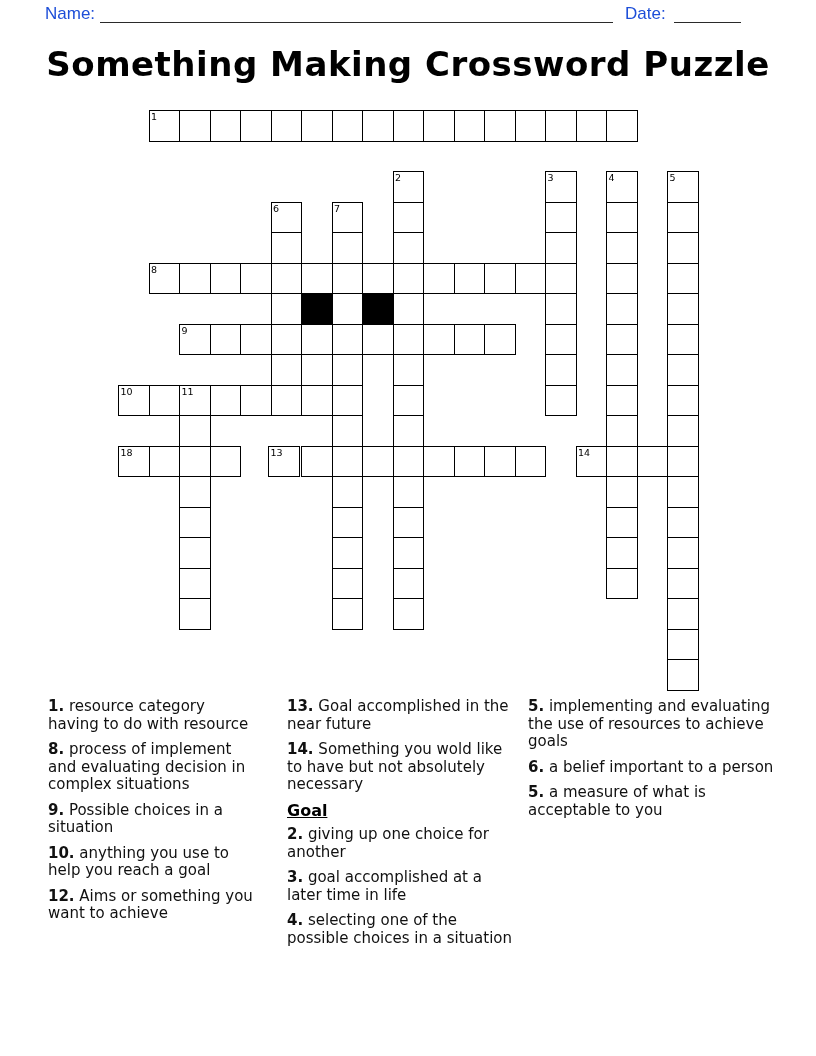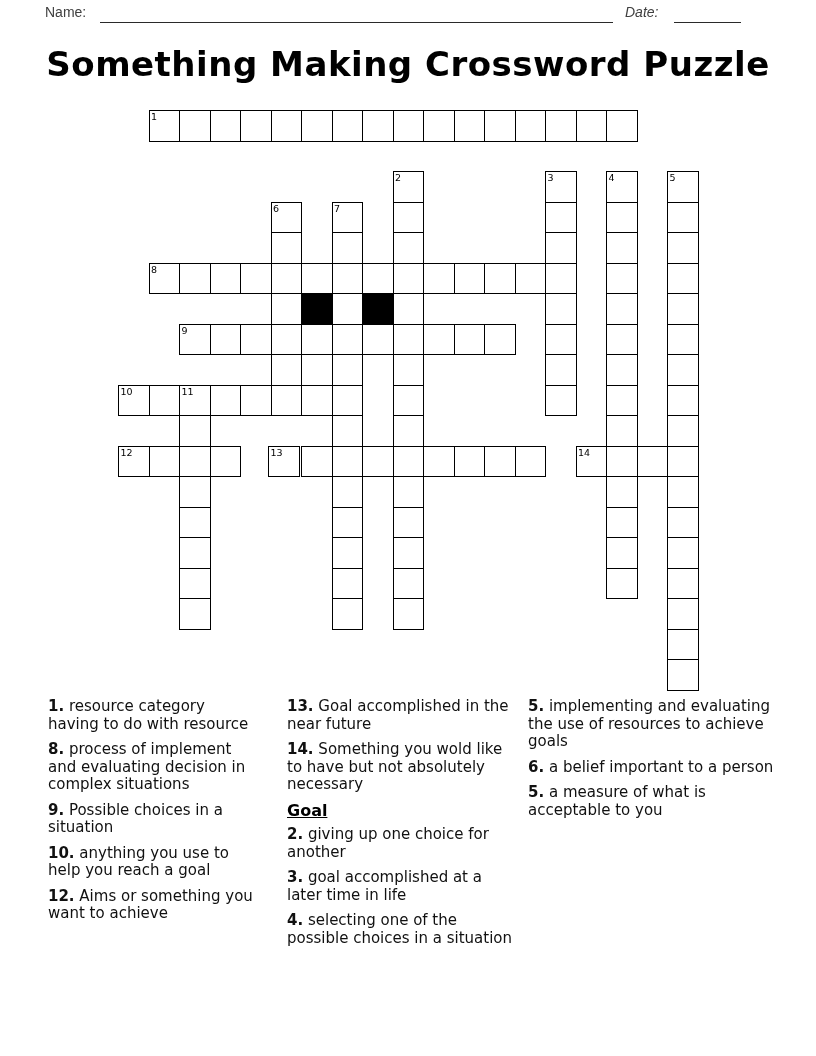--- a/index.html
+++ b/index.html
@@ -3,26 +3,26 @@
 <meta charset="utf-8">
 <style>
   html,body{margin:0;padding:0;}
   body{
     width:816px;height:1056px;position:relative;background:#ffffff;
     font-family:"DejaVu Sans",sans-serif;color:#000;overflow:hidden;
   }
   
   .hdr-label{
     position:absolute;top:4px;font-family:"Liberation Sans",sans-serif;
-    font-size:14px;color:#404040;
+    font-size:17px;color:#1d4ed8;
   }
   .hdr-line{position:absolute;top:3px;height:19px;border-bottom:1.7px solid #2a2a2a;}
   #name-label{left:45px;}
   #name-line{left:100px;width:513px;}
-  #date-label{left:625px;font-style:italic;}
+  #date-label{left:625px;}
   #date-line{left:674px;width:67px;}
   
   .title{
     position:absolute;left:0;right:0;top:44px;text-align:center;
     font-size:34px;font-weight:bold;letter-spacing:.5px;color:#000;
   }
   
   #grid{position:absolute;left:0;top:0;width:816px;height:700px;}
   .cell{
     position:absolute;width:31.5px;height:31.5px;box-sizing:border-box;
@@ -109,21 +109,21 @@
     <div class="cell" style="left: 148.5px; top: 384.5px;"></div>
     <div class="cell" style="left: 179px; top: 384.5px;">
       <span class="cellnum">11</span>
     </div>
     <div class="cell" style="left: 209.5px; top: 384.5px;"></div>
     <div class="cell" style="left: 240px; top: 384.5px;"></div>
     <div class="cell" style="left: 270.5px; top: 384.5px;"></div>
     <div class="cell" style="left: 301px; top: 384.5px;"></div>
     <div class="cell" style="left: 331.5px; top: 384.5px;"></div>
     <div class="cell" style="left: 118px; top: 445.5px;">
-      <span class="cellnum">12</span>
+      <span class="cellnum">18</span>
     </div>
     <div class="cell" style="left: 148.5px; top: 445.5px;"></div>
     <div class="cell" style="left: 179px; top: 445.5px;"></div>
     <div class="cell" style="left: 209.5px; top: 445.5px;"></div>
     <div class="cell" style="left: 268px; top: 445.5px; text-decoration: underline;">
       <span class="cellnum">13</span>
     </div>
     <div class="cell" style="left: 301px; top: 445.5px;"></div>
     <div class="cell" style="left: 331.5px; top: 445.5px;"></div>
     <div class="cell" style="left: 362px; top: 445.5px;"></div>

